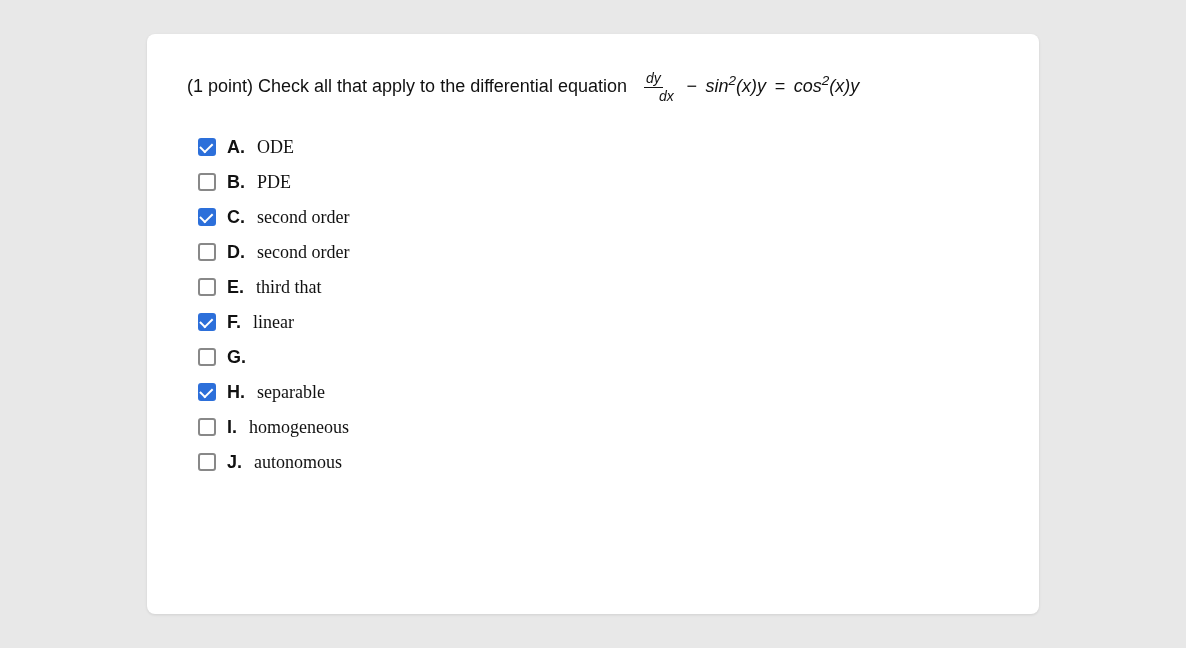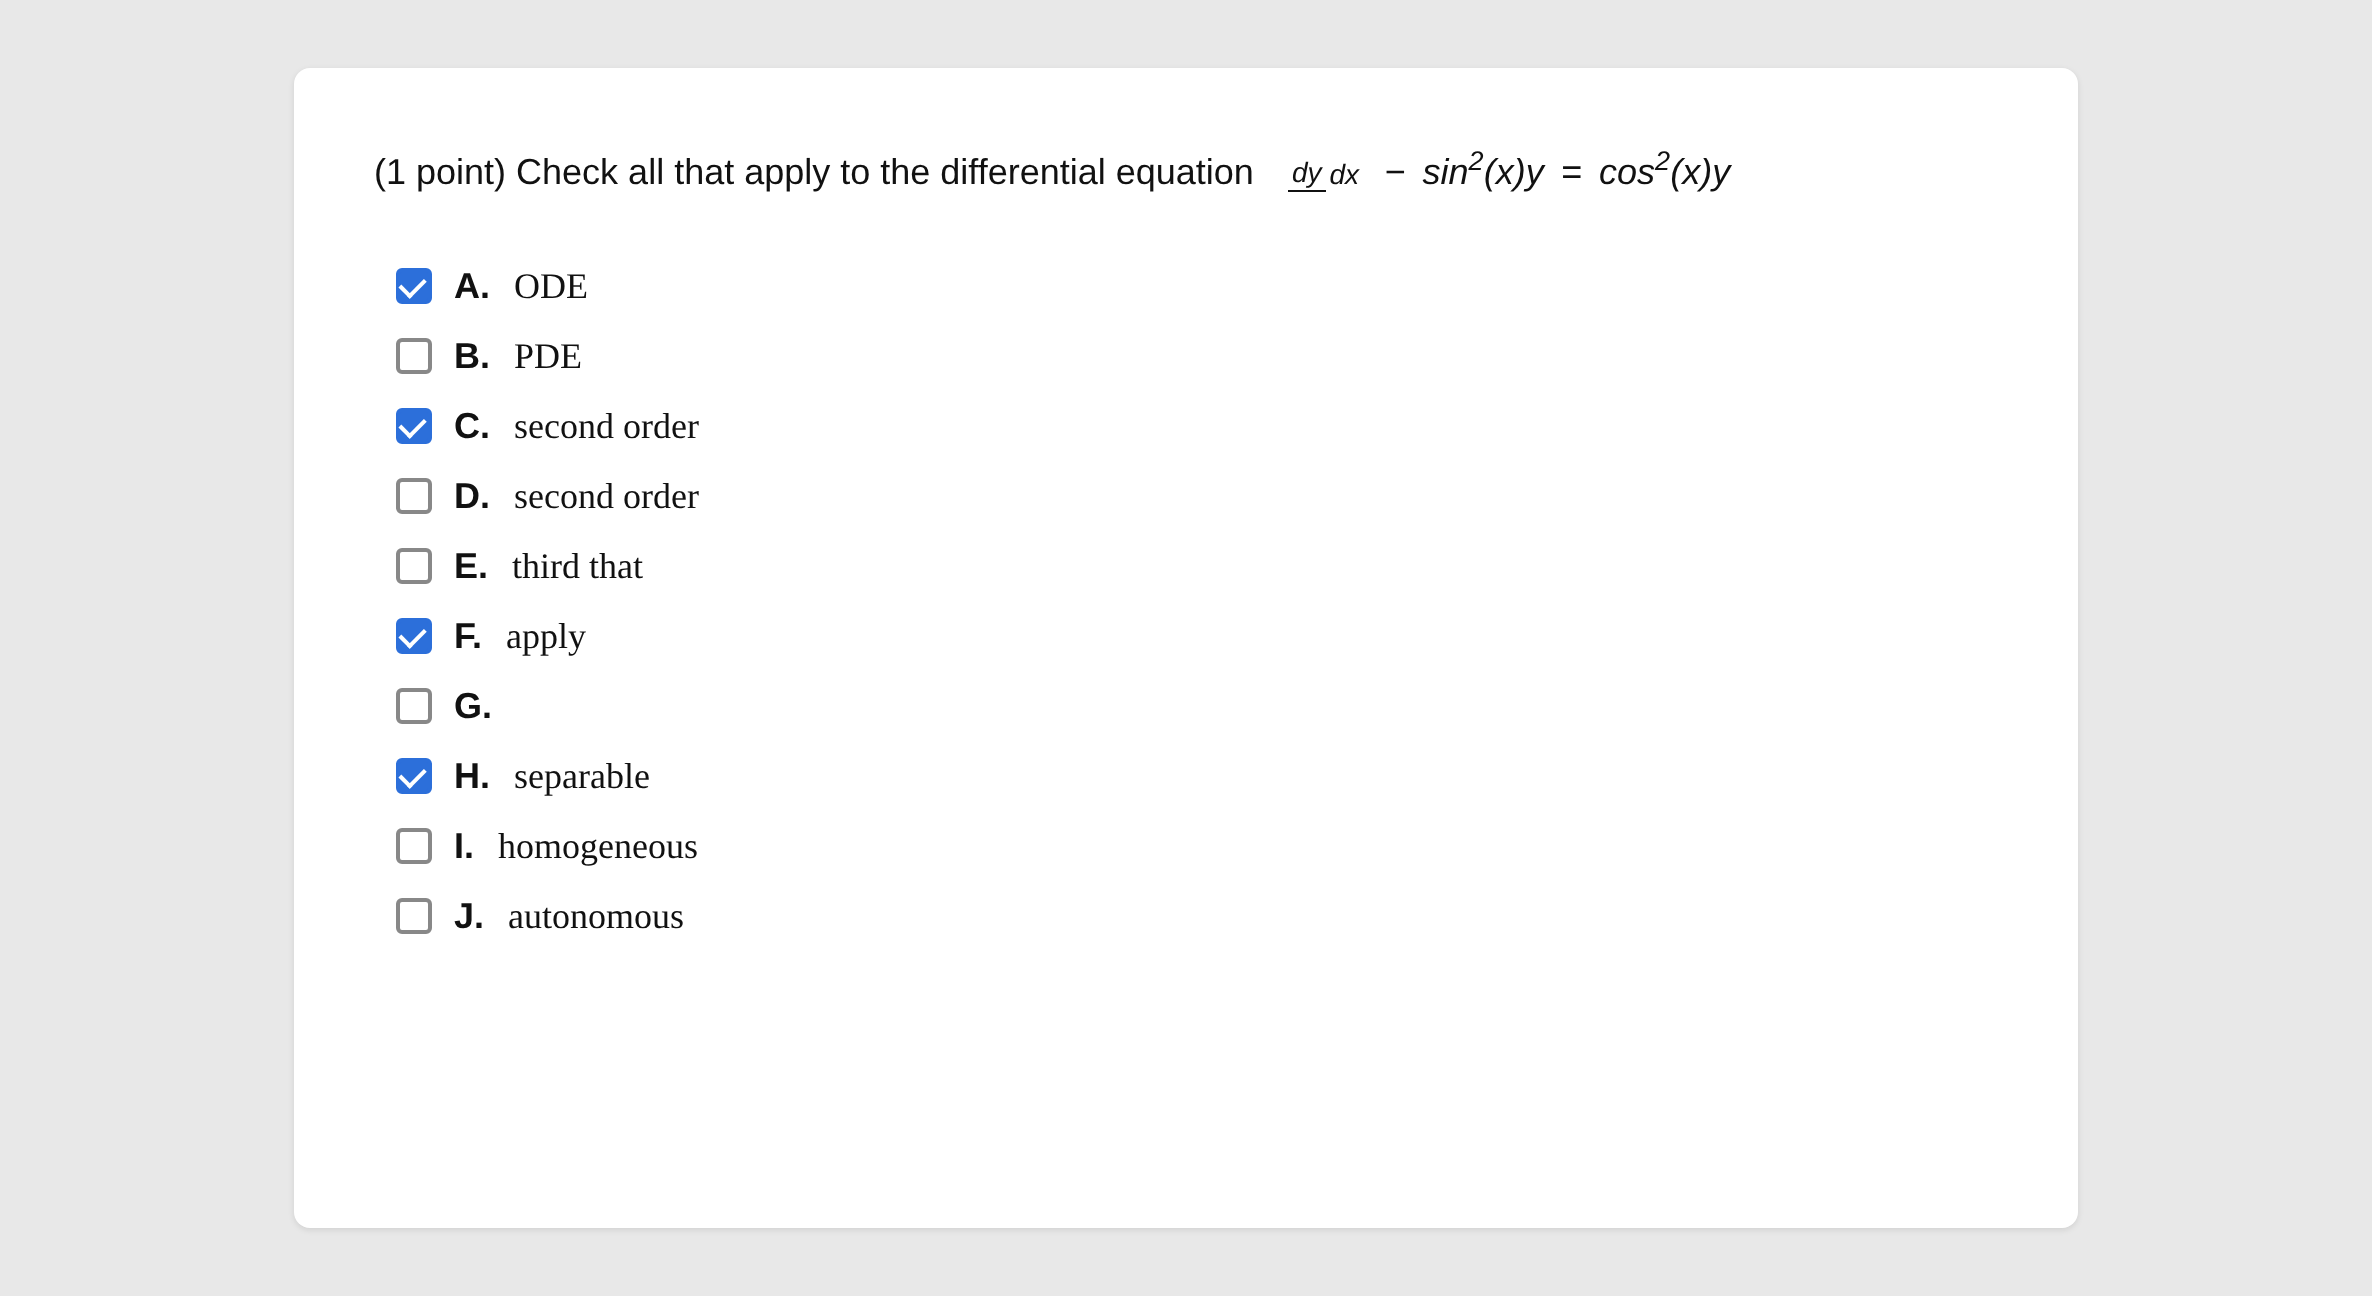--- a/index.html
+++ b/index.html
@@ -34,38 +34,39 @@
       line-height: 1.6;
     }
 
     .math-equation {
       font-style: italic;
       display: inline;
     }
 
     .fraction {
       display: inline-flex;
-      flex-direction: row;
-      align-items: center;
+      flex-direction: column;
+      align-items: flex-start;
       vertical-align: middle;
       margin: 0 2px;
       font-size: 16px;
     }
 
     .fraction .numerator {
       border-bottom: 1.5px solid #111;
       padding: 0 2px;
       font-size: 14px;
       line-height: 1.2;
     }
 
     .fraction .denominator {
       padding: 0 2px;
       font-size: 14px;
       line-height: 1.2;
+      margin-left: 13px;
     }
 
     .options-list {
       list-style: none;
       display: flex;
       flex-direction: column;
       gap: 14px;
       margin-left: 10px;
     }
 
@@ -181,21 +182,21 @@
           <div class="checkbox-unchecked"></div>
         </div>
         <span class="option-label">E.</span>
         <span class="option-text">third that</span>
       </li>
       <li class="option-item">
         <div class="checkbox-wrap">
           <div class="checkbox-checked"></div>
         </div>
         <span class="option-label">F.</span>
-        <span class="option-text">apply</span>
+        <span class="option-text">linear</span>
       </li>
       <li class="option-item">
         <div class="checkbox-wrap">
           <div class="checkbox-unchecked"></div>
         </div>
         <span class="option-label">G.</span>
       </li>
       <li class="option-item">
         <div class="checkbox-wrap">
           <div class="checkbox-checked"></div>

